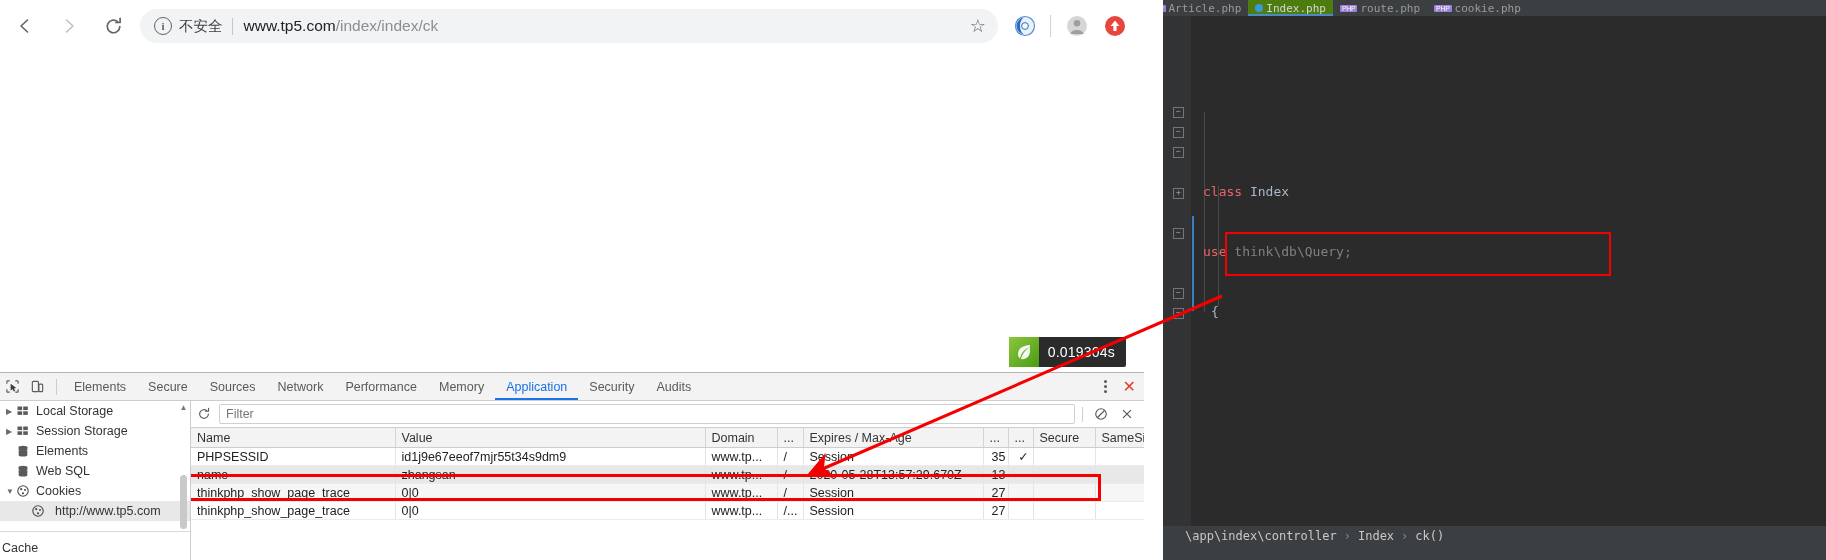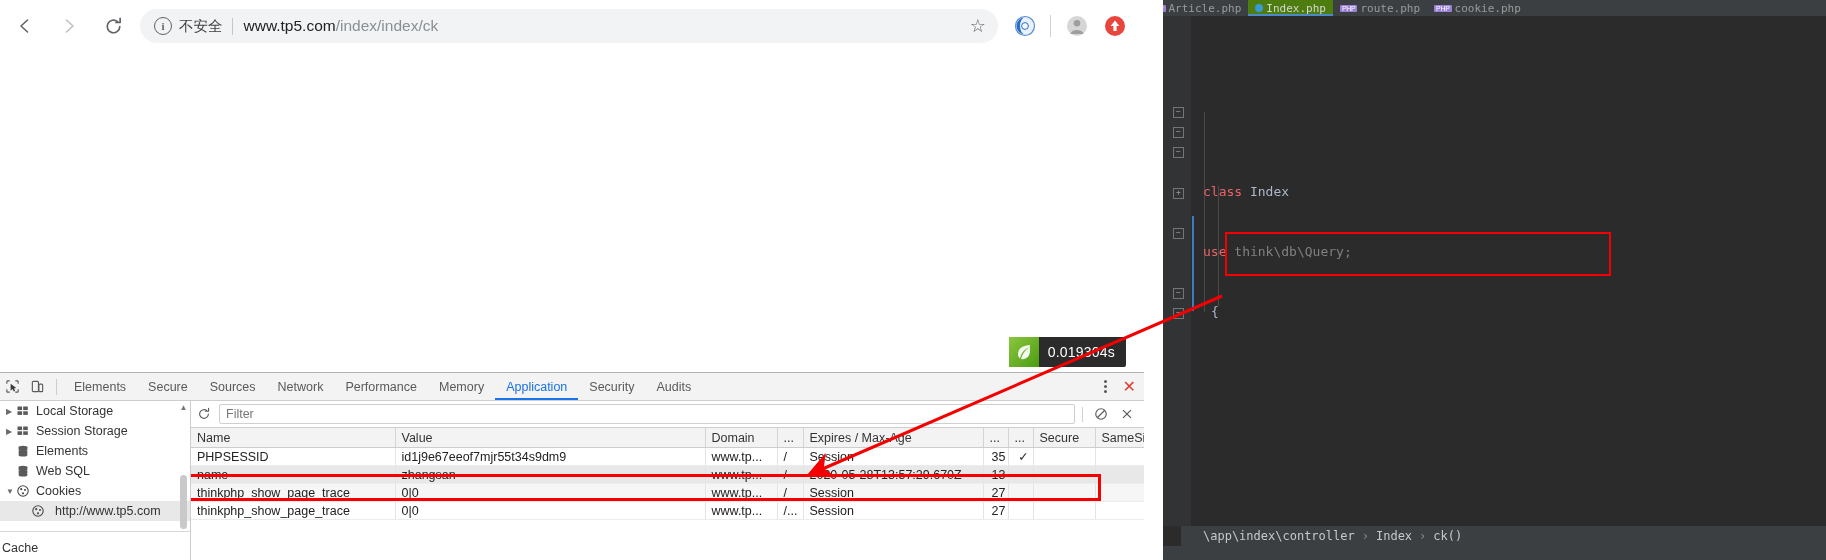--- a/index.html
+++ b/index.html
@@ -180,21 +180,21 @@
   .pln{color:#a9b7c6;}
   .gry{color:#808080;}
 
   #codebox{
     position:absolute;left:62px;top:216px;width:382px;height:40px;
     border:2px solid #f50000;pointer-events:none;
   }
   #ide-breadcrumb{
     position:absolute;left:0;bottom:14px;right:0;height:20px;background:#3c3f41;
     display:flex;align-items:center;padding-left:22px;gap:7px;
-    font-size:12px;color:#c8c8c8;font-family:"DejaVu Sans Mono",monospace;margin-left:18px;
+    font-size:12px;color:#c8c8c8;font-family:"DejaVu Sans Mono",monospace;
   }
   #ide-breadcrumb .sep{color:#8a8a8a;}
   #ide-foot{position:absolute;left:0;bottom:0;right:0;height:14px;background:#3c3f41;}
 
   
   #arrow{position:absolute;left:0;top:0;width:1826px;height:560px;pointer-events:none;}
 </style>
 </head>
 <body>
 

